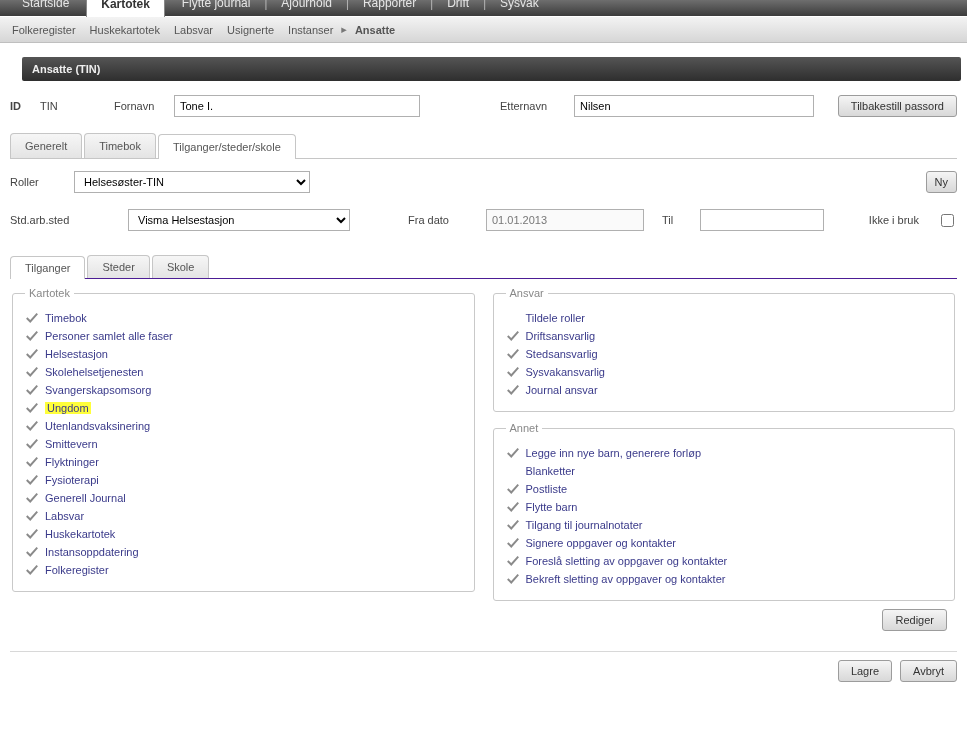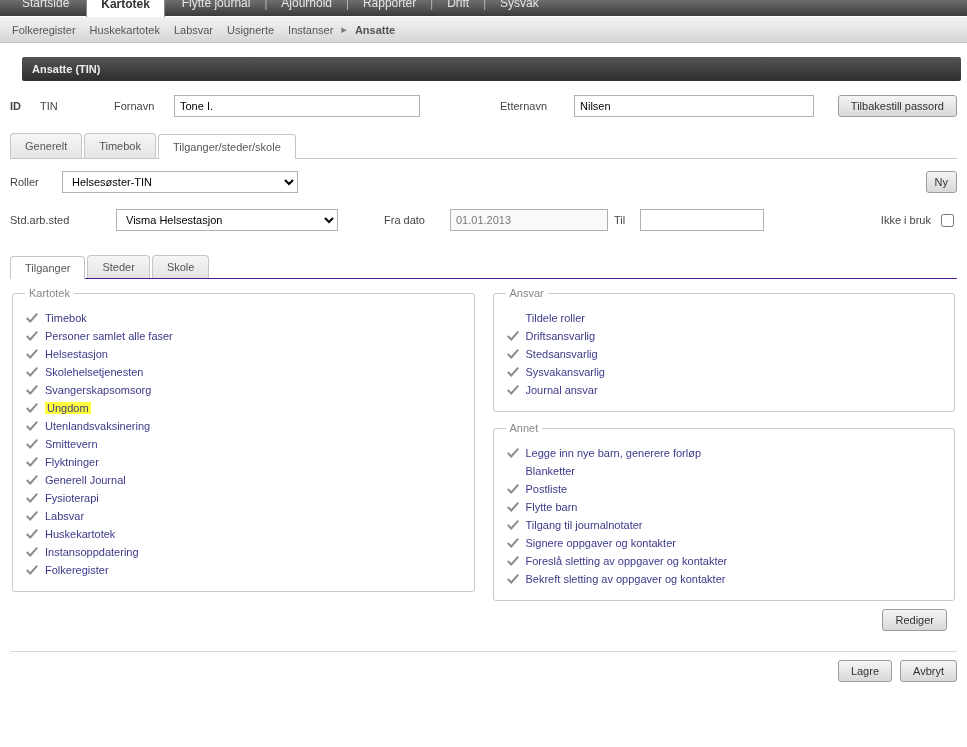--- a/index.html
+++ b/index.html
@@ -115,21 +115,21 @@
     font-weight: normal;
     position: relative;
     top: 1px;
   }
   .tabs2.small { margin: 10px 0 0 0; border-bottom: 1px solid #4c1d95; }
   .tabs2.small .t { padding: 5px 14px; }
   
   .section-row {
     display: flex;
     align-items: center;
-    gap: 6px;
+    gap: 18px;
     padding: 12px 10px 4px 10px;
   }
   .roller-select { width: 236px; }
   .std-select { width: 222px; }
   .fra-input { width: 158px; }
   .til-input { width: 124px; }
   
   .panel-area {
     padding: 10px 10px 4px 10px;
   }
@@ -325,29 +325,29 @@
                 </svg>
               </span>
               <span class="lbl">Flyktninger</span>
             </li>
             <li>
               <span class="chk-icon">
                 <svg viewBox="0 0 16 16">
                   <path fill="none" stroke="#8a8a8a" stroke-width="2.2" d="M2 8 L6 12 L14 3"></path>
                 </svg>
               </span>
+              <span class="lbl">Fysioterapi</span>
+            </li>
+            <li>
+              <span class="chk-icon">
+                <svg viewBox="0 0 16 16">
+                  <path fill="none" stroke="#8a8a8a" stroke-width="2.2" d="M2 8 L6 12 L14 3"></path>
+                </svg>
+              </span>
               <span class="lbl">Generell Journal</span>
-            </li>
-            <li>
-              <span class="chk-icon">
-                <svg viewBox="0 0 16 16">
-                  <path fill="none" stroke="#8a8a8a" stroke-width="2.2" d="M2 8 L6 12 L14 3"></path>
-                </svg>
-              </span>
-              <span class="lbl">Fysioterapi</span>
             </li>
             <li>
               <span class="chk-icon">
                 <svg viewBox="0 0 16 16">
                   <path fill="none" stroke="#8a8a8a" stroke-width="2.2" d="M2 8 L6 12 L14 3"></path>
                 </svg>
               </span>
               <span class="lbl">Labsvar</span>
             </li>
             <li>

